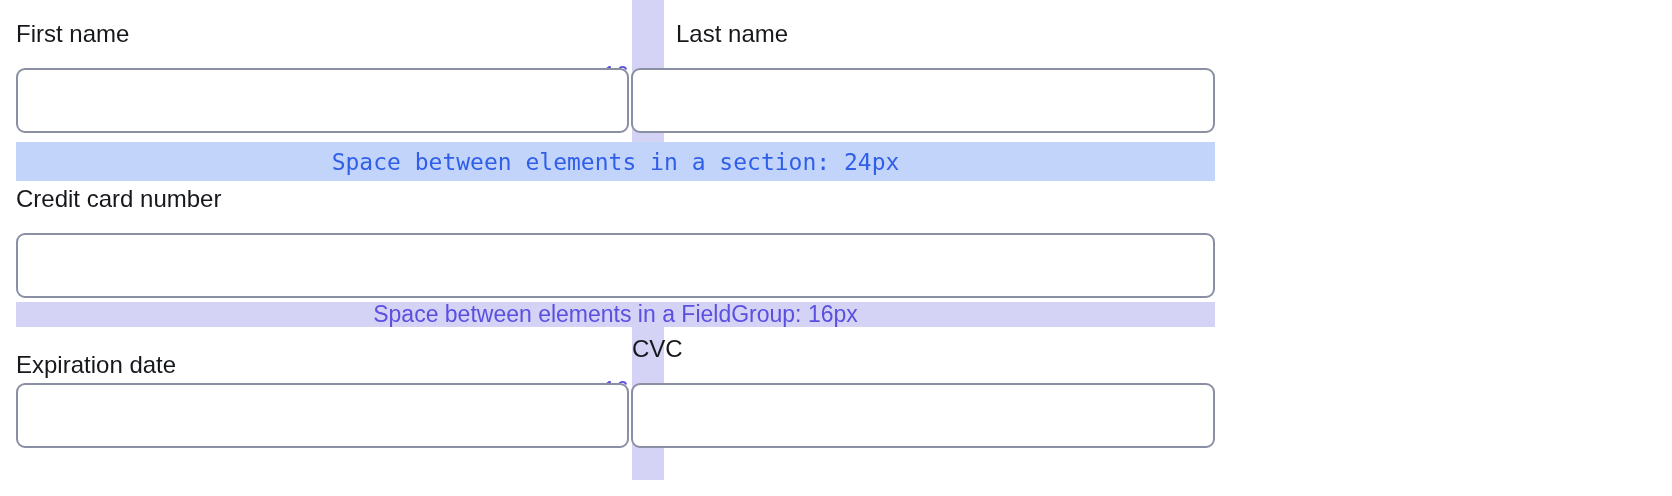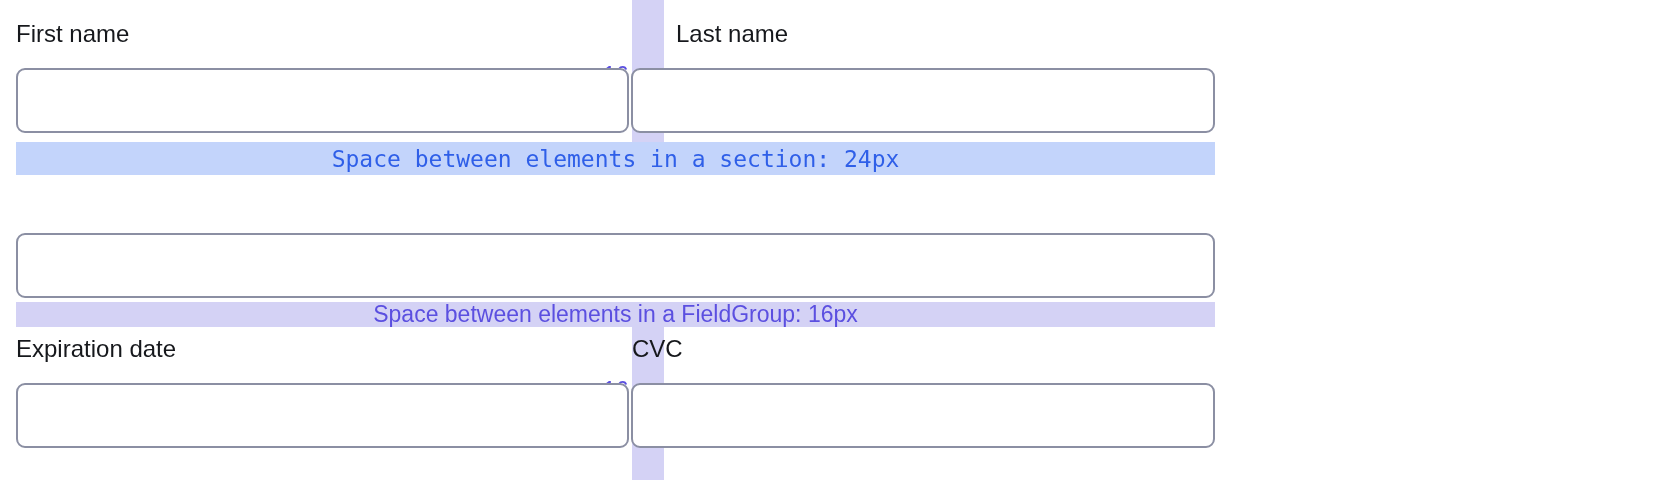--- a/index.html
+++ b/index.html
@@ -94,32 +94,33 @@
 
   <div class="gap-col" style="left:632px; top:0px; width:32px; height:142px;"></div>
   <div class="gap-col-label" style="left:603px; top:64px;">16</div>
 
   <div class="field-label" style="left:16px; top:22px;">First name</div>
   <input class="text-input" type="text" style="left: 16px; top: 68px; width: 613px; height: 65px;" placeholder="">
 
   <div class="field-label" style="left:632px; top:22px;padding-left:44px;">Last name</div>
   <input class="text-input" type="text" style="left: 631px; top: 68px; width: 584px; height: 65px;" placeholder="">
 
-  <div class="band section" style="left:16px; top:142px; width:1199px; height:33px;">
+  <div class="band section" style="left:16px; top:142px; width:1199px; height:39px;">
     <span class="band-text">Space between elements in a section: 24px</span>
   </div>
 
+  <div class="field-label" style="left:16px; top:187px;">Credit card number</div>
   <input class="text-input" type="text" style="left: 16px; top: 233px; width: 1199px; height: 65px;" placeholder="">
 
   <div class="band fieldgroup" style="left:16px; top:302px; width:1199px; height:25px;">
     <span class="band-text">Space between elements in a FieldGroup: 16px</span>
   </div>
 
   <div class="gap-col" style="left:632px; top:327px; width:32px; height:153px;"></div>
   <div class="gap-col-label" style="left:603px; top:379px;">16</div>
 
-  <div class="field-label" style="left:16px; top:337px;">Expiration date</div>
+  <div class="field-label" style="left:16px; top:353px;">Expiration date</div>
   <input class="text-input" type="text" style="left: 16px; top: 383px; width: 613px; height: 65px;" placeholder="">
 
   <div class="field-label" style="left:632px; top:337px;">CVC</div>
   <input class="text-input" type="text" style="left: 631px; top: 383px; width: 584px; height: 65px;" placeholder="">
 
 </div>
 
 </body></html>

